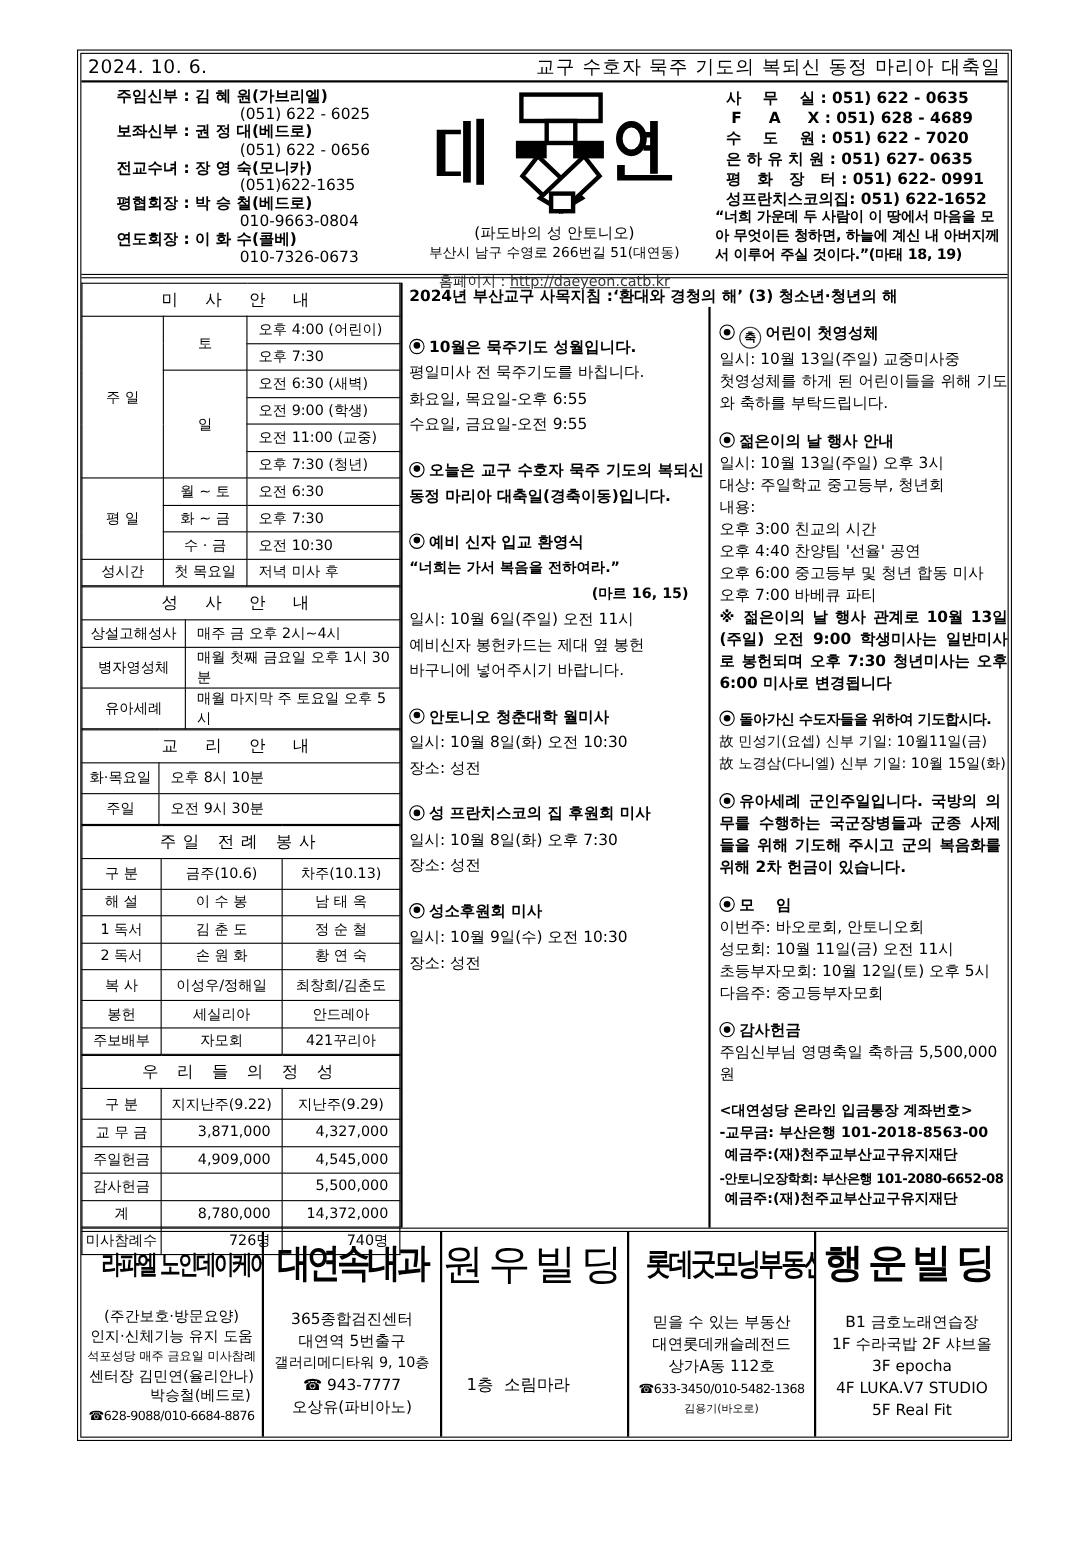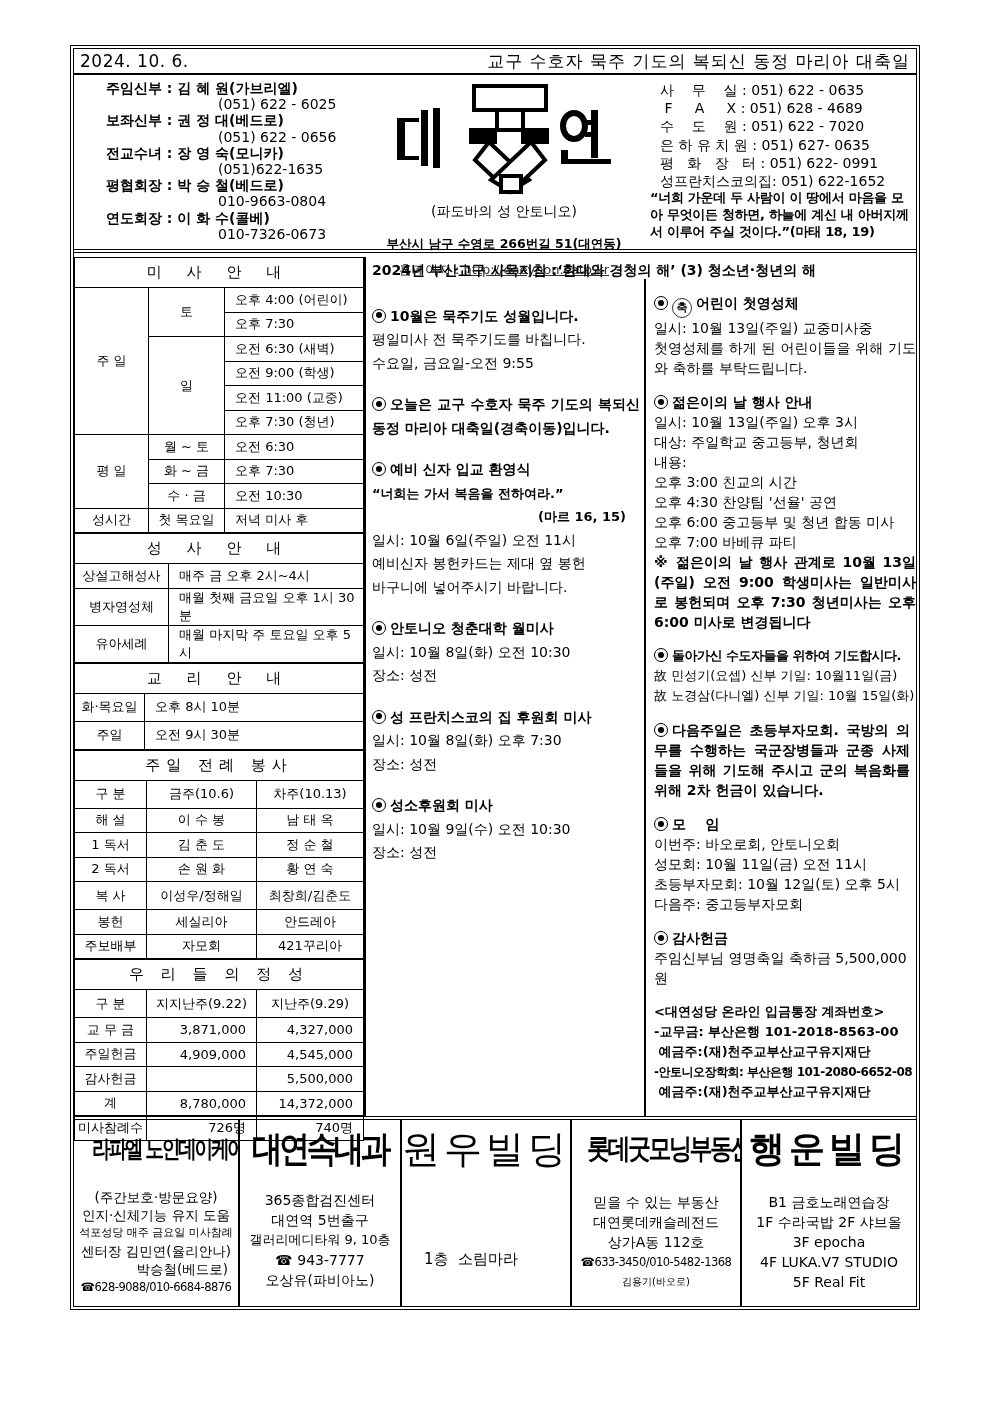--- a/index.html
+++ b/index.html
@@ -9,25 +9,25 @@
   .abs { position: absolute; }
   .topbar { left: 0; top: 0; width: 842px; height: 26px; border-bottom: 2px solid #000; font-size: 17px; line-height: 24px; }
   .topbar .date { position: absolute; left: 6px; top: 0; letter-spacing: 0.5px; }
   .topbar .feast { position: absolute; right: 6px; top: 0; letter-spacing: 1px; }
   .header { left: 0; top: 26px; width: 842px; height: 178px; border-bottom: 3px double #000; border-bottom-width: 4px; }
   .priests { position: absolute; left: 32px; top: 5px; font-size: 14px; line-height: 16.2px; font-weight: bold; }
   .priests .row { white-space: pre; }
   .priests .phone { padding-left: 112px; font-weight: normal; }
   .logo { position: absolute; left: 315px; top: 5px; width: 230px; height: 115px; }
   .patron { position: absolute; left: 300px; top: 128px; width: 260px; text-align: center; font-size: 14px; }
-  .patron .addr { font-size: 12.5px; margin-top: 15px; font-weight: bold; }
+  .patron .addr { font-size: 12.5px; margin-top: 1px; }
   .patron .home { font-size: 13px; margin-top: 8px; color: #222; }
   .patron .home a { color: #333; text-decoration: underline; }
   .contacts { position: absolute; left: 586px; top: 6px; font-size: 14px; line-height: 18.2px; }
-  .contacts .c { white-space: pre; }
+  .contacts .c { white-space: pre; font-weight: bold; }
   .quote { position: absolute; left: 576px; top: 114px; width: 262px; font-size: 13px; line-height: 17px; font-weight: bold; letter-spacing: -0.3px; }
   .left { left: 0; top: 208px; width: 292px; height: 859px; border-right: 2px solid #000; }
   table.t { border-collapse: collapse; width: 100%; font-size: 13px; }
   table.t td { border: 1.5px solid #000; text-align: center; height: 24.5px; padding: 0 3px; }
   table.t td.l { text-align: left; padding-left: 10px; }
   table.t td.r { text-align: right; padding-right: 10px; }
   table.t td.h { font-size: 15px; letter-spacing: 10px; height: 30px; }
   table.t td.h2 { font-size: 15px; letter-spacing: 6px; height: 30px; }
   .mid { left: 292px; top: 204px; width: 278px; height: 863px; padding: 6px 0 0 6px; font-size: 14px; line-height: 23.5px; }
   .sec-title { font-weight: bold; font-size: 14px; white-space: nowrap; }
@@ -285,20 +285,21 @@
     </tbody>
       </table>
   </div>
 
   <div class="abs mid">
     <div class="sec-title">2024년 부산교구 사목지침 :‘환대와 경청의 해’ (3) 청소년·청년의 해</div>
 
     <div class="sec" style="margin-top:22px">
       <div class="bh"><span class="bullet"></span><span>10월은 묵주기도 성월입니다.</span></div>
       <div>평일미사 전 묵주기도를 바칩니다.</div>
+      <div>화요일, 목요일-오후 6:55</div>
       <div>수요일, 금요일-오전 9:55</div>
     </div>
 
     <div class="sec" style="text-align:justify;padding-right:4px">
       <div class="bh"><span class="bullet"></span><span>오늘은 교구 수호자 묵주 기도의 복되신 동정 마리아 대축일(경축이동)입니다.</span></div>
     </div>
 
     <div class="sec">
       <div class="bh"><span class="bullet"></span><span>예비 신자 입교 환영식</span></div>
       <div class="quoteline">“너희는 가서 복음을 전하여라.”</div>
@@ -334,34 +335,34 @@
       <div>일시: 10월 13일(주일) 교중미사중</div>
       <div class="just">첫영성체를 하게 된 어린이들을 위해 기도와 축하를 부탁드립니다.</div>
     </div>
 
     <div class="sec">
       <div class="bh"><span class="bullet"></span><span>젊은이의 날 행사 안내</span></div>
       <div>일시: 10월 13일(주일) 오후 3시</div>
       <div>대상: 주일학교 중고등부, 청년회</div>
       <div>내용:</div>
       <div>오후 3:00 친교의 시간</div>
-      <div>오후 4:30 찬양팀 '선율' 공연</div>
+      <div>오후 4:40 찬양팀 '선율' 공연</div>
       <div>오후 6:00 중고등부 및 청년 합동 미사</div>
       <div>오후 7:00 바베큐 파티</div>
       <div class="bh just">※ 젊은이의 날 행사 관계로 10월 13일(주일) 오전 9:00 학생미사는 일반미사로 봉헌되며 오후 7:30 청년미사는 오후 6:00 미사로 변경됩니다</div>
     </div>
 
     <div class="sec">
       <div class="bh small" style="letter-spacing:-0.5px"><span class="bullet"></span><span>돌아가신 수도자들을 위하여 기도합시다.</span></div>
       <div class="small">故 민성기(요셉) 신부 기일: 10월11일(금)</div>
       <div class="small">故 노경삼(다니엘) 신부 기일: 10월 15일(화)</div>
     </div>
 
     <div class="sec just bh" style="padding-right:6px">
-      <span class="bullet"></span><span>다음주일은 초등부자모회. 국방의 의무를 수행하는 국군장병들과 군종 사제들을 위해 기도해 주시고 군의 복음화를 위해 2차 헌금이 있습니다.</span>
+      <span class="bullet"></span><span>유아세례 군인주일입니다. 국방의 의무를 수행하는 국군장병들과 군종 사제들을 위해 기도해 주시고 군의 복음화를 위해 2차 헌금이 있습니다.</span>
     </div>
 
     <div class="sec">
       <div class="bh" style="white-space:pre"><span class="bullet"></span><span>모    임</span></div>
       <div>이번주: 바오로회, 안토니오회</div>
       <div>성모회: 10월 11일(금) 오전 11시</div>
       <div>초등부자모회: 10월 12일(토) 오후 5시</div>
       <div>다음주: 중고등부자모회</div>
     </div>
 

